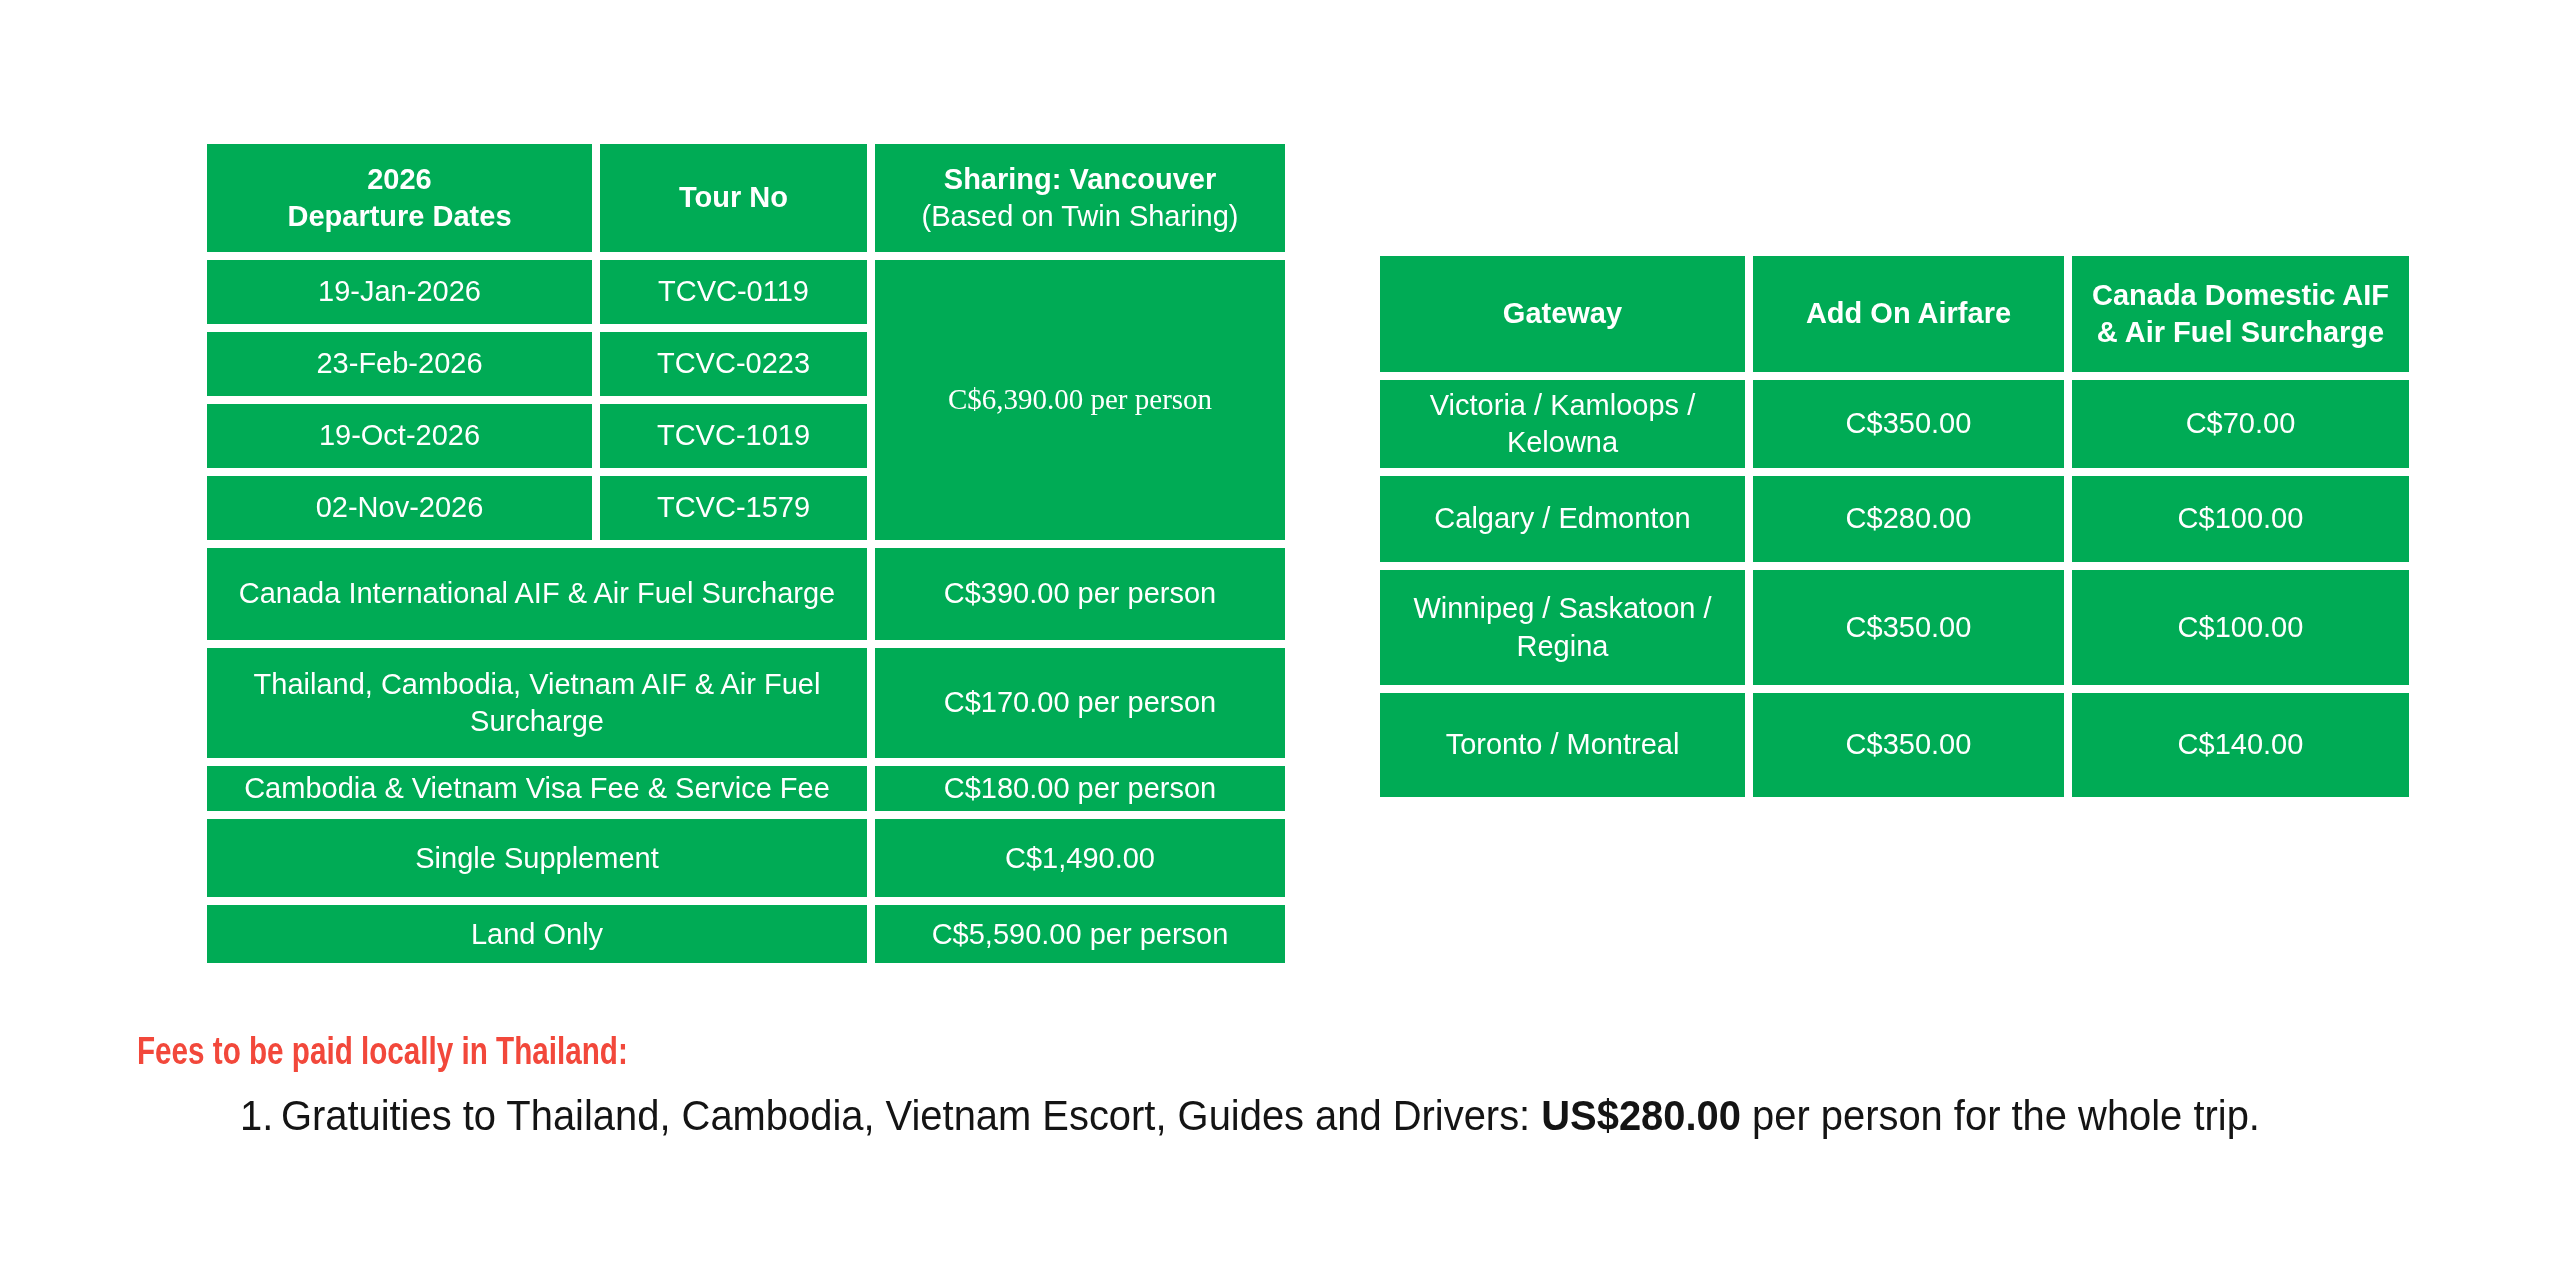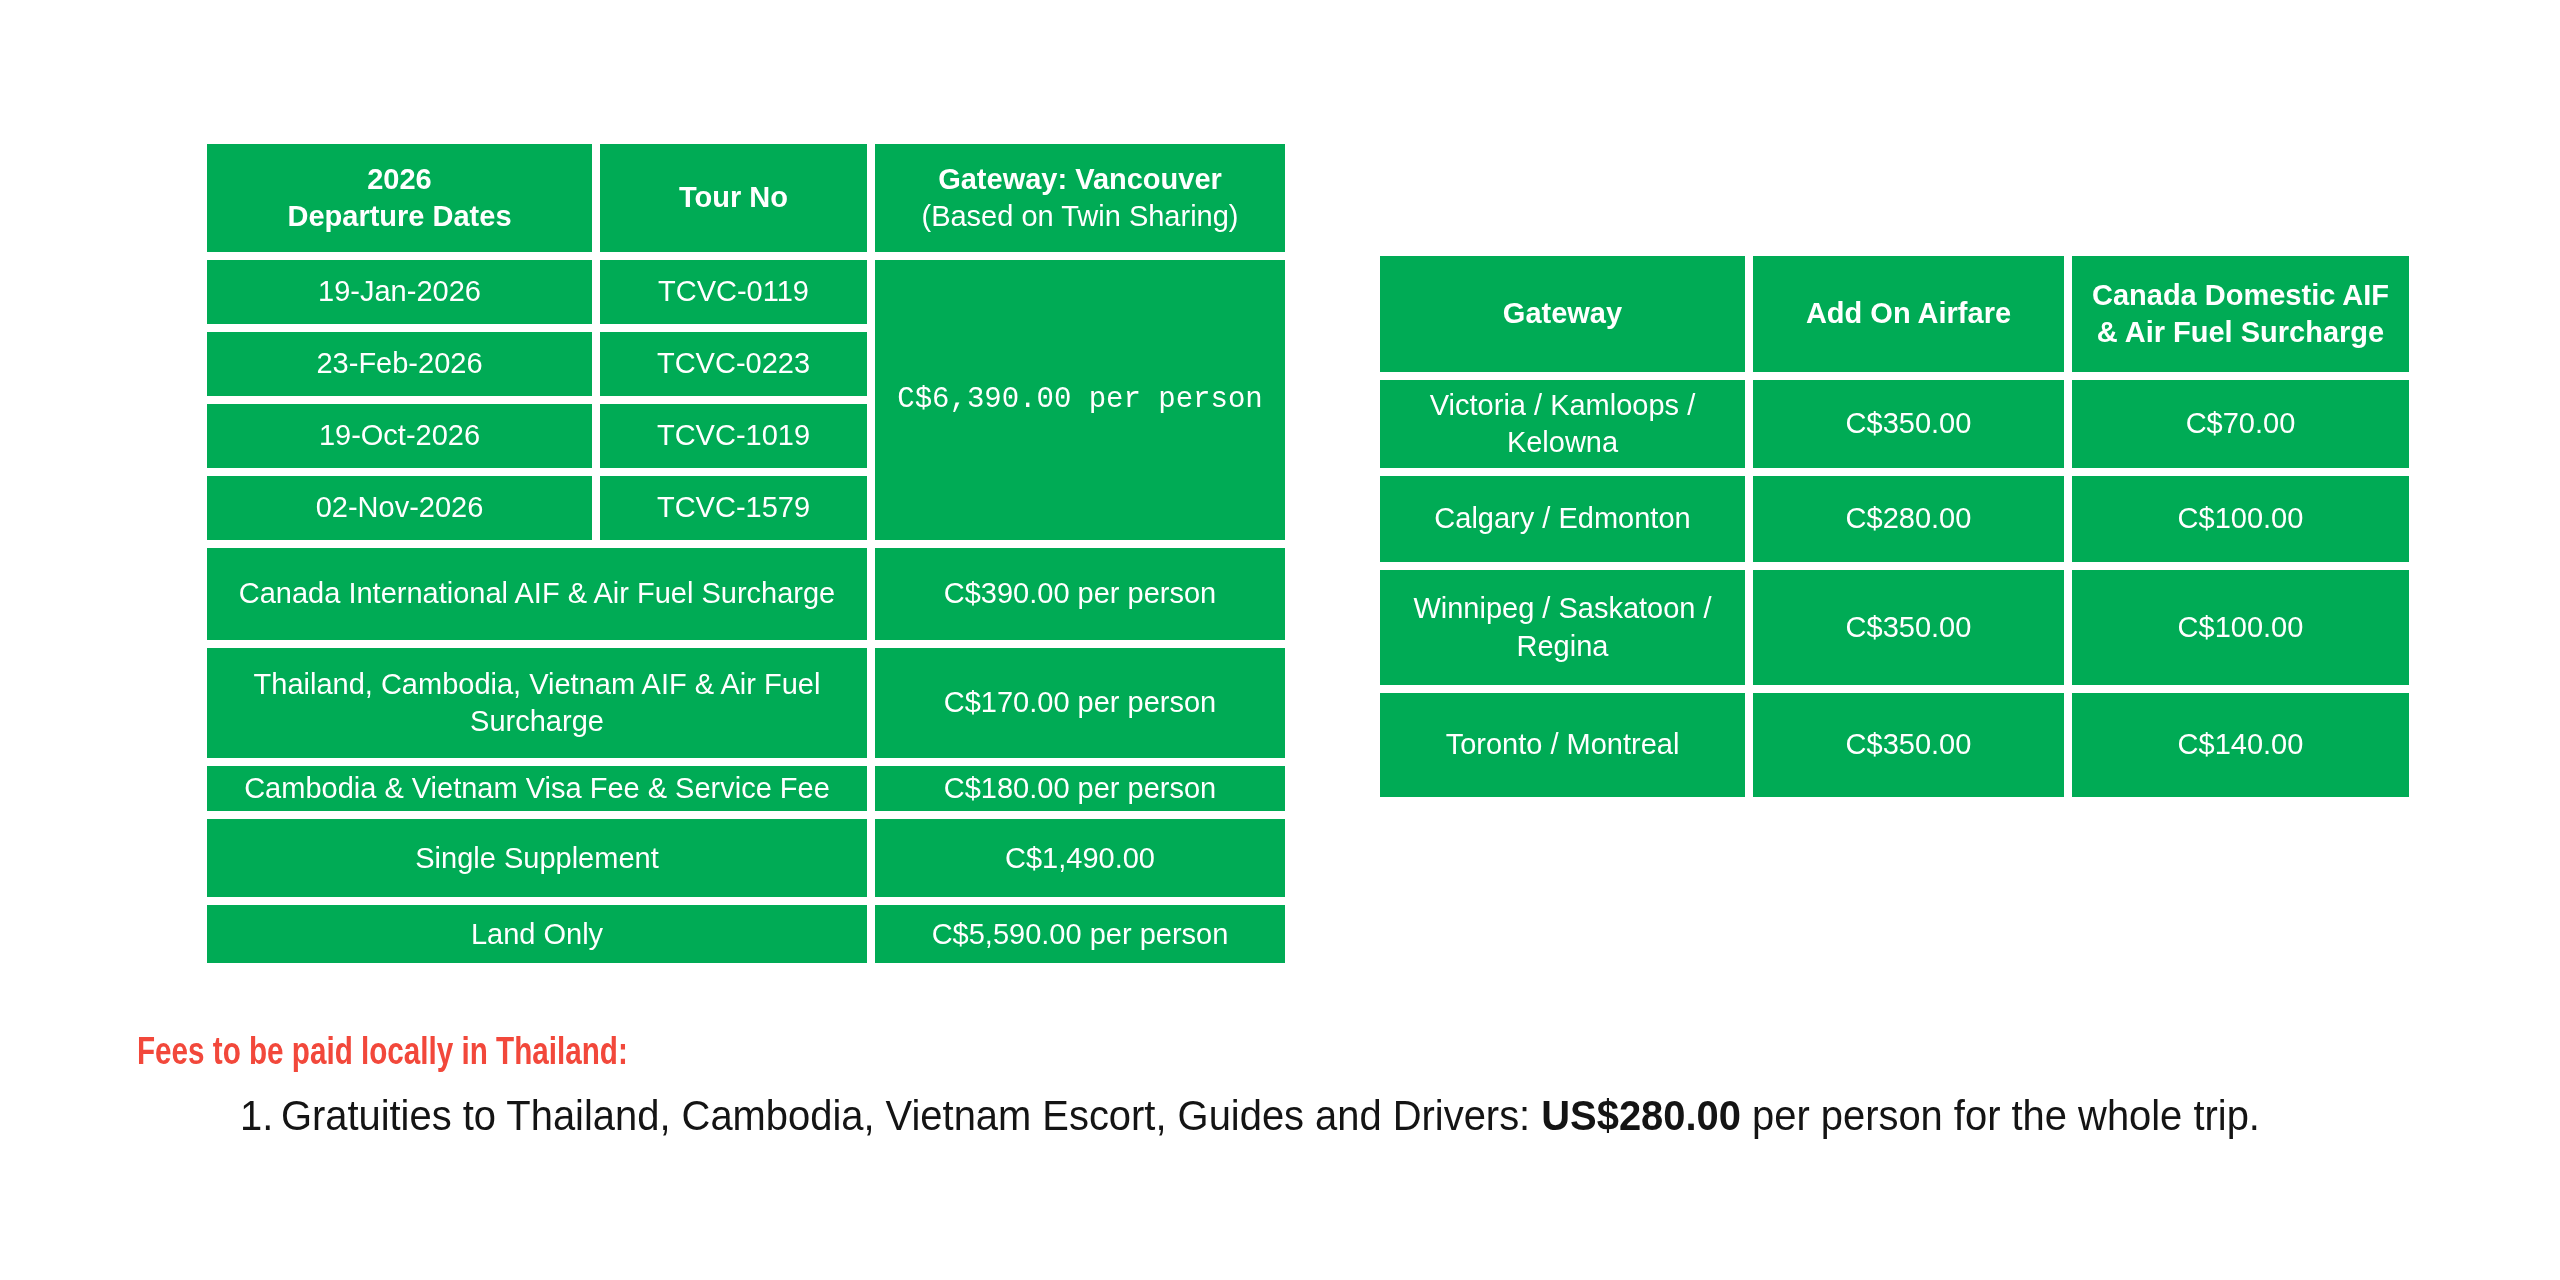--- a/index.html
+++ b/index.html
@@ -23,21 +23,21 @@
     color: #ffffff;
     text-align: center;
     vertical-align: middle;
     font-size: 29px;
     line-height: 1.28;
     padding: 4px 12px;
     overflow: hidden;
   }
   .b { font-weight: 700; }
   td.price-merged {
-    font-family: Liberation Mono, monospace;
+    font-family: Liberation Serif, serif;
     font-size: 30px;
   }
   table.left-tbl  { left: 199px;  top: 136px; width: 1094px; }
   table.right-tbl { left: 1372px; top: 248px; width: 1045px; }
 
   .local-heading {
     position: absolute;
     left: 137px; top: 1030px;
     font-size: 38px; font-weight: 700;
     color: #F2483B;
@@ -69,21 +69,21 @@
         <col style="width:410px">
     </colgroup>
     <tbody>
       <tr style="height:108px">
         <td>
           <div class="b">2026</div>
           <div class="b">Departure Dates</div>
         </td>
         <td class="b">Tour No</td>
         <td>
-          <div class="b">Gateway: Vancouver</div>
+          <div class="b">Sharing: Vancouver</div>
           <div>(Based on Twin Sharing)</div>
         </td>
       </tr>
 
       <tr style="height:64px">
         <td>19-Jan-2026</td>
         <td>TCVC-0119</td>
         <td rowspan="4" class="price-merged">C$6,390.00 per person</td>
       </tr>
       <tr style="height:64px">

